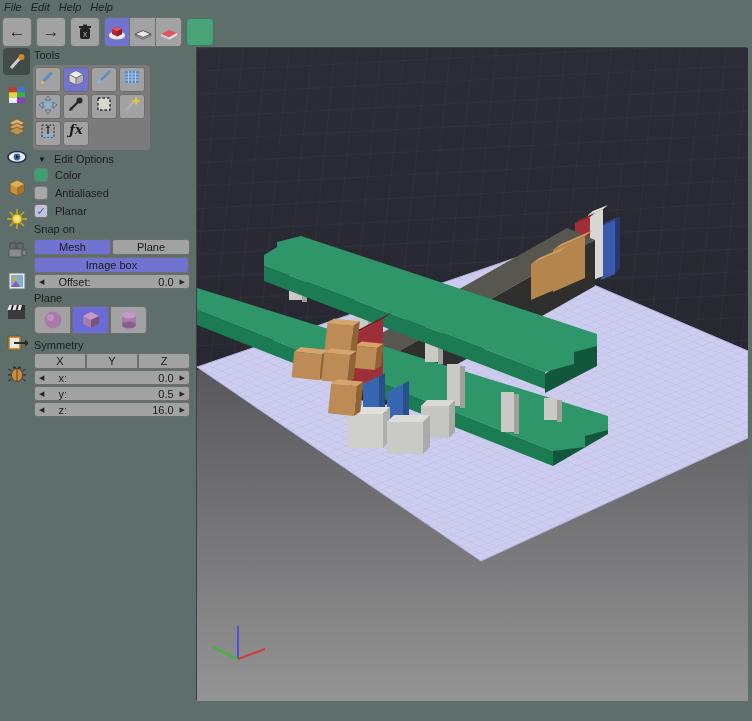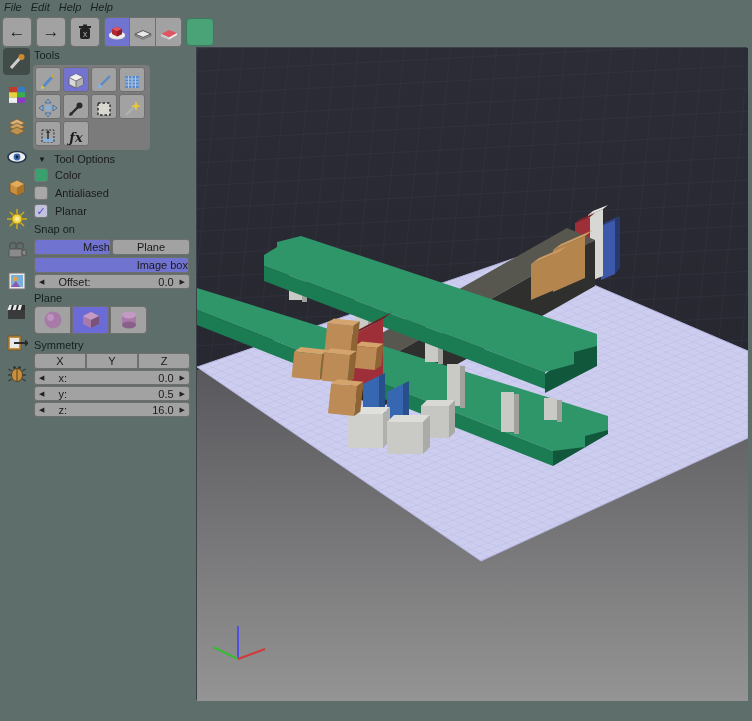--- a/index.html
+++ b/index.html
@@ -24,30 +24,30 @@
 
   
   .tab { left:3px; width:27px; height:27px; border-radius:4px; display:flex; align-items:center; justify-content:center; }
   .tab.active { background:#414c49; }
 
   
   #sidebar { left:33px; top:47px; width:160px; font-size:11px; }
   .hdr { position:absolute; left:1px; color:#14201d; }
   .panel { position:absolute; background:#7b7b7b; border-radius:4px; }
   .cell { position:absolute; width:26px; height:25px; background:#a2a2a2; border:1px solid #6f6f6f; border-radius:3px;
-          display:flex; align-items:flex-end; justify-content:center; }
+          display:flex; align-items:flex-start; justify-content:center; }
   .cell.sel { background:#7473d0; }
   .cell.empty { background:transparent; border-color:transparent; }
   .chkrow { position:absolute; left:1px; display:flex; align-items:center; gap:7px; }
   .chk { width:14px; height:14px; border-radius:3px; background:#a8a8a8; border:1px solid #777;
          display:flex; align-items:center; justify-content:center; font-size:11px; color:#4a4ad0; }
   .chk.on { background:#c2c2da; }
   .btn { position:absolute; height:16px; background:#a2a2a2; border:1px solid #6f6f6f; border-radius:3px;
          display:flex; align-items:center; justify-content:center; font-size:11px; }
-  .btn.on { background:#7173d0;justify-content:flex-end; }
+  .btn.on { background:#7173d0; }
   .spin { position:absolute; height:15px; background:#a2a2a2; border:1px solid #6f6f6f; border-radius:3px;
           display:flex; align-items:center; font-size:11px; padding:0 4px; }
   .spin .arr { font-size:7px; color:#222; }
   .spin .lab { margin-left:14px; }
   .spin .val { margin-left:auto; margin-right:6px; }
   .shapebtn { position:absolute; width:37px; height:28px; background:#a2a2a2; border:1px solid #6f6f6f;
               display:flex; align-items:center; justify-content:center; }
   .shapebtn.sel { background:#6b6bd8; }
 
   
@@ -286,21 +286,21 @@
     </div>
     <div class="cell" style="left:30px;top:56px">
       <span style="font-family:'DejaVu Serif',serif; font-style:italic; font-weight:bold; font-size:13px;">ƒx</span>
     </div>
     <div class="cell empty" style="left:58px;top:56px"></div>
     <div class="cell empty" style="left:86px;top:56px"></div>
   </div>
 
   <div class="abs" style="left:5px; top:106px; display:flex; gap:8px; align-items:center">
     <span style="font-size:8px">▼</span>
-    <span>Tool Options</span>
+    <span>Edit Options</span>
   </div>
   <div class="chkrow" style="top:121px">
     <div class="chk" style="background:#3aa06e"></div>
     <span>Color</span>
   </div>
   <div class="chkrow" style="top:139px">
     <div class="chk"></div>
     <span>Antialiased</span>
   </div>
   <div class="chkrow" style="top:157px">

